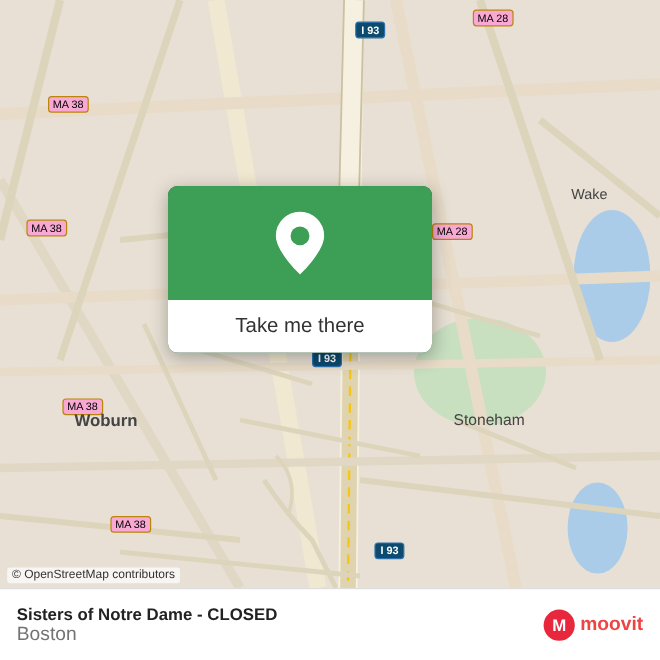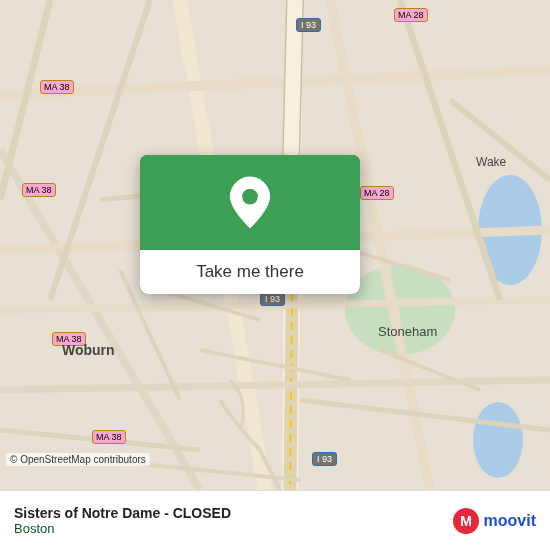--- a/index.html
+++ b/index.html
@@ -60,21 +60,21 @@
       font-weight: 500;
       color: #333;
       cursor: pointer;
       text-align: center;
       display: block;
     }
 
     
     #osm-attribution {
       position: absolute;
-      bottom: 24px;
+      bottom: 4px;
       left: 6px;
       font-size: 10px;
       color: #333;
       background: rgba(255,255,255,0.7);
       padding: 1px 4px;
       border-radius: 2px;
       z-index: 5;
     }
 
     
@@ -95,22 +95,22 @@
       flex-direction: column;
     }
 
     #location-name {
       font-size: 14px;
       font-weight: 600;
       color: #222;
     }
 
     #location-city {
-      font-size: 13px;
-      color: #14532d;
+      font-size: 16px;
+      color: #737373;
     }
 
     #moovit-logo {
       display: flex;
       align-items: center;
       gap: 4px;
     }
 
     #moovit-icon {
       width: 28px;
@@ -131,25 +131,25 @@
       border-radius: 3px;
       font-size: 9px;
       font-weight: normal;
       padding: 1px 3px;
       color: #000;
       z-index: 3;
     }
 
     .highway-badge {
       position: absolute;
-      background: #737373;
+      background: #0c4a6e;
       border: 1.5px solid #2c6fad;
       border-radius: 3px;
       font-size: 9px;
-      font-weight: normal;
+      font-weight: bold;
       padding: 1px 4px;
       color: white;
       z-index: 3;
     }
   </style>
 </head>
 <body>
 
 <div id="map-container">
   
@@ -209,21 +209,21 @@
   <div class="road-badge" style="top:8px; left:394px;">MA 28</div>
   <div class="road-badge" style="top:186px; left:360px;">MA 28</div>
   <div class="highway-badge" style="top:292px; left:260px;">I 93</div>
   <div class="road-badge" style="top:332px; left:52px;">MA 38</div>
   <div class="road-badge" style="top:430px; left:92px;">MA 38</div>
   <div class="highway-badge" style="top:452px; left:312px;">I 93</div>
 
   
   <div style="position:absolute; top:116px; left:476px; font-size:12px; color:#444; font-weight:500; z-index:3;margin-top:39px;">Wake</div>
   <div style="position:absolute; top:342px; left:62px; font-size:14px; color:#444; font-weight:700; z-index:3;">Woburn</div>
-  <div style="position:absolute; top:324px; left:378px; font-size:13px; color:#444; font-weight:500; z-index:3;text-align:right;">Stoneham</div>
+  <div style="position:absolute; top:342px; left:378px; font-size:13px; color:#444; font-weight:500; z-index:3;text-align:right;">Stoneham</div>
 
   
   <div id="location-card">
     <div id="card-icon-area">
 
       <svg id="pin-icon" viewBox="0 0 44 56" xmlns="http://www.w3.org/2000/svg">
         <path d="M22 2 C11 2 2 11 2 22 C2 35 22 54 22 54 C22 54 42 35 42 22 C42 11 33 2 22 2 Z" fill="white" stroke="white" stroke-width="1"></path>
         <circle cx="22" cy="22" r="8" fill="#3d9e55"></circle>
       </svg>
     </div>
@@ -240,15 +240,15 @@
   <div id="location-info">
     <span id="location-name">Sisters of Notre Dame - CLOSED</span>
     <span id="location-city">Boston</span>
   </div>
   <div id="moovit-logo">
 
     <svg id="moovit-icon" viewBox="0 0 28 28" xmlns="http://www.w3.org/2000/svg">
       <circle cx="14" cy="14" r="13" fill="#e8273c"></circle>
       <text x="14" y="19" text-anchor="middle" fill="white" font-size="14" font-weight="bold">M</text>
     </svg>
-    <span id="moovit-text" style="font-size:16px; font-weight:bold; color:#1d4ed8;">moovit</span>
+    <span id="moovit-text" style="font-size:16px; font-weight:bold; color:#ef4444;">moovit</span>
   </div>
 </div>
 
 </body></html>

